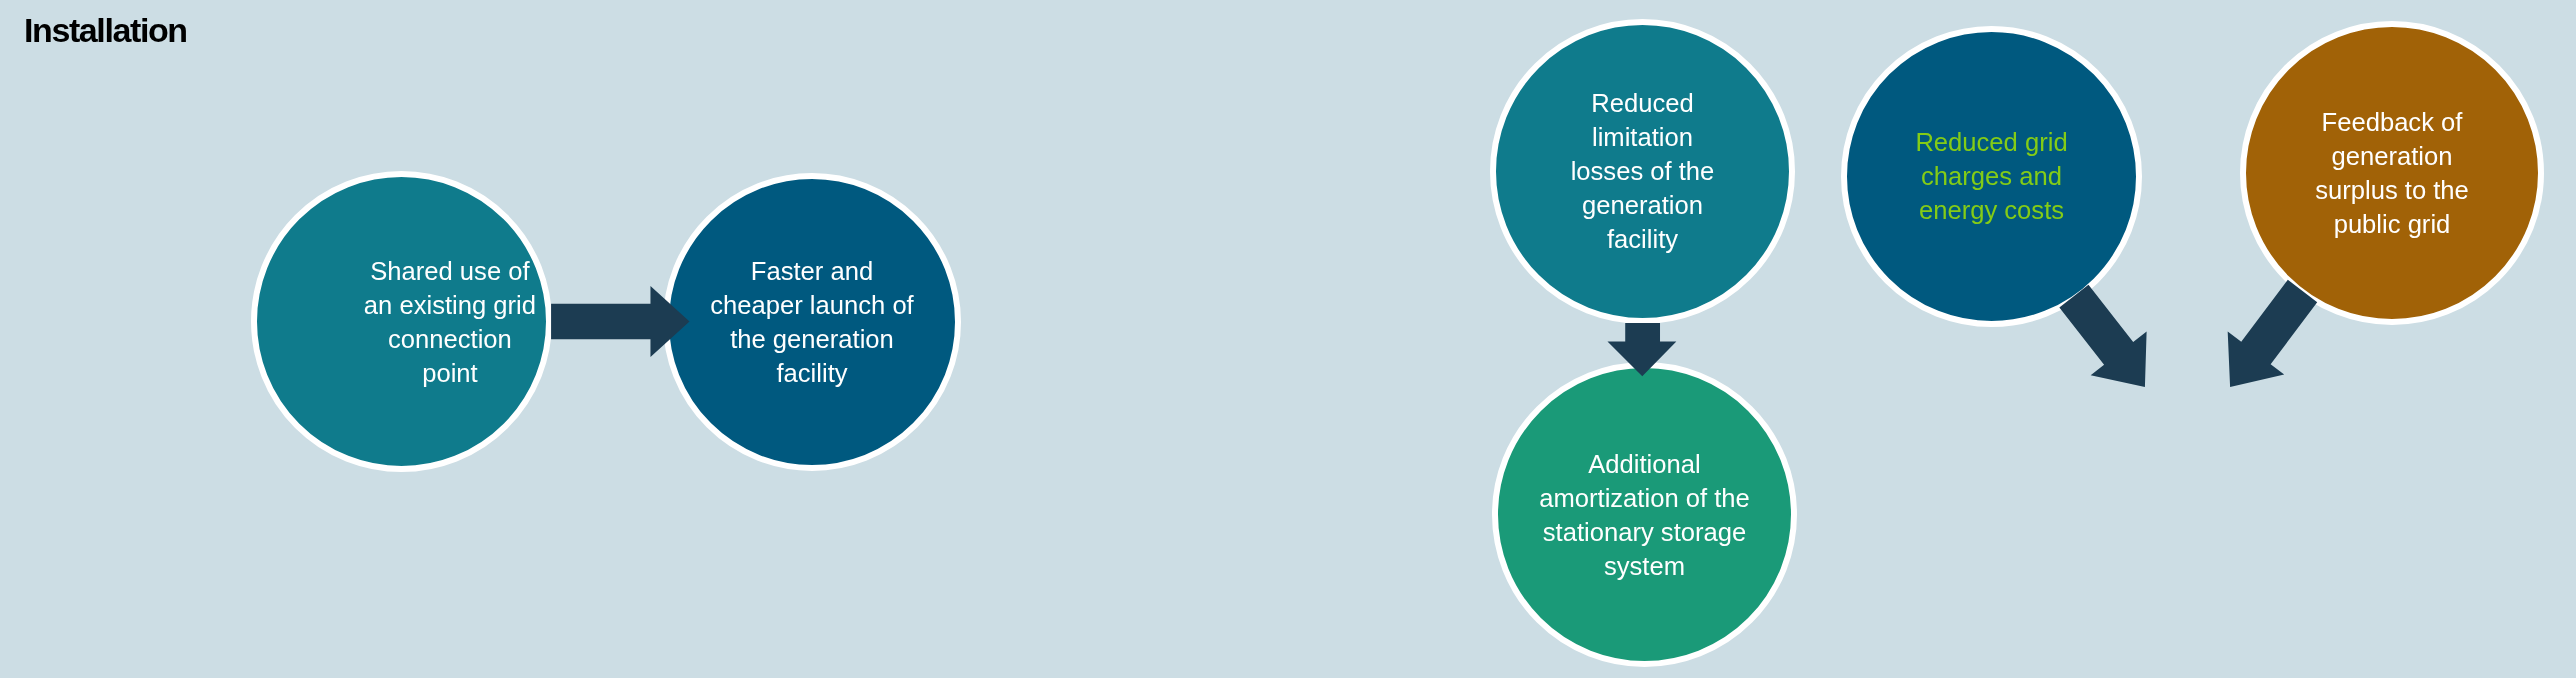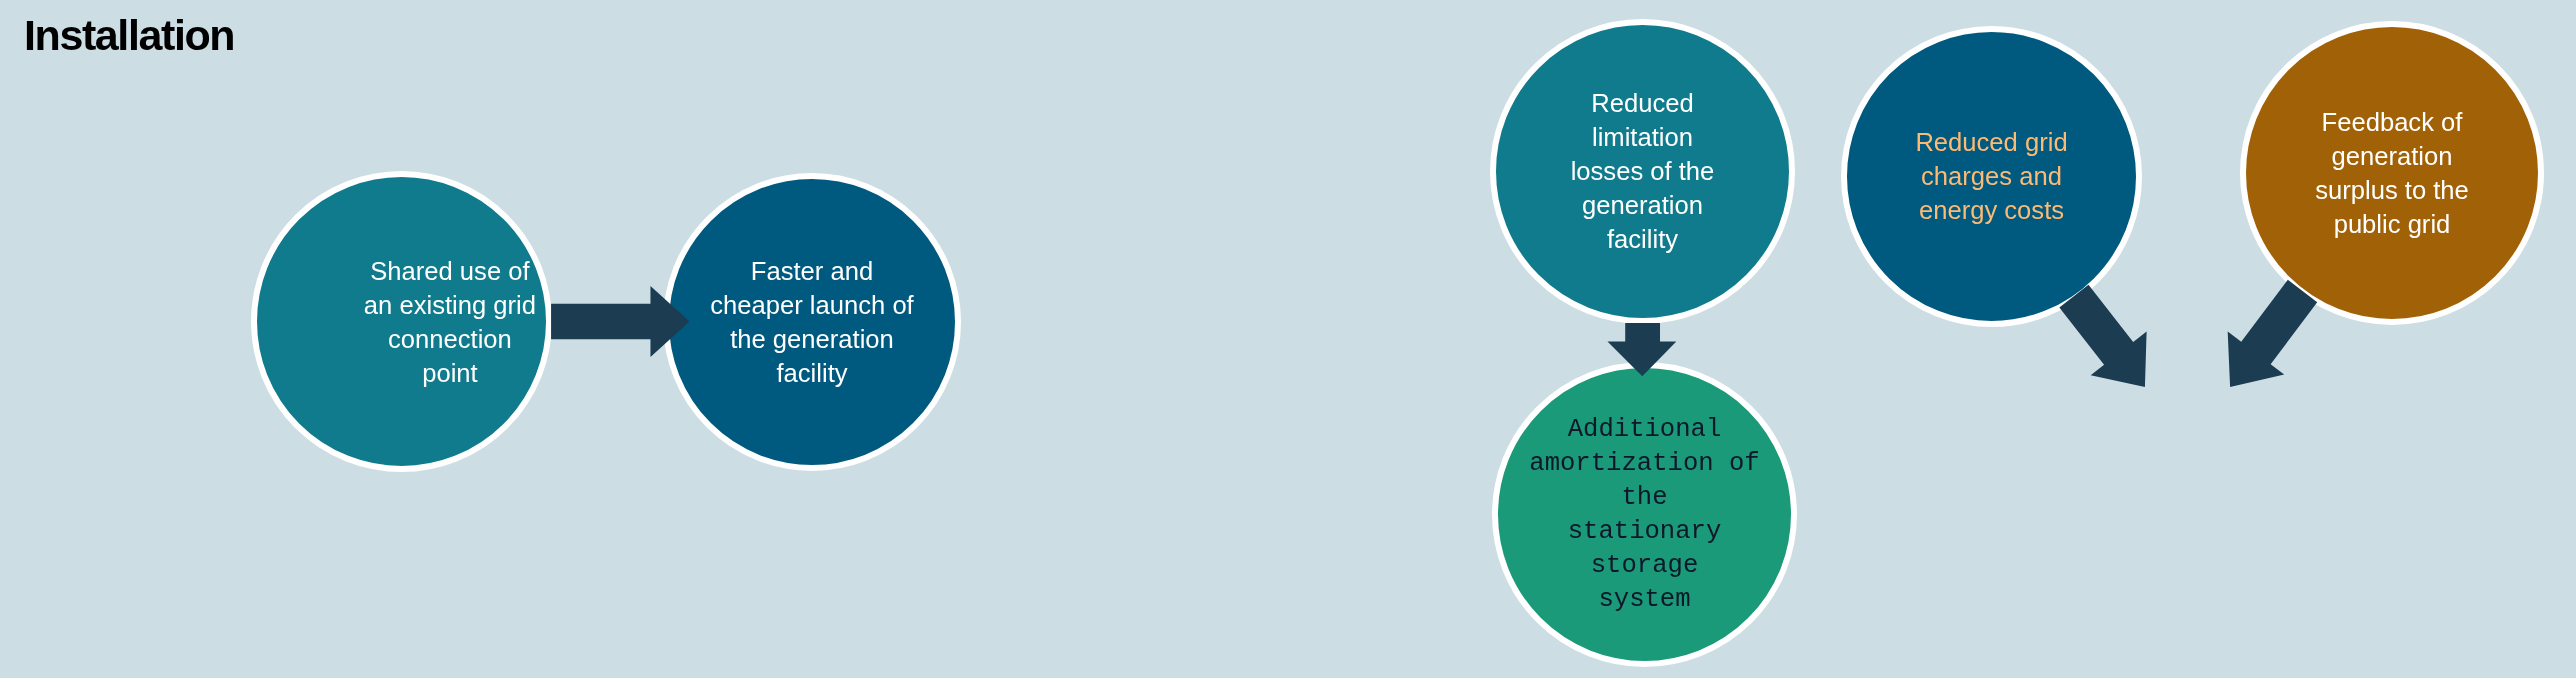--- a/index.html
+++ b/index.html
@@ -9,21 +9,21 @@
   }
   #canvas {
     position: relative;
     width: 2576px;
     height: 678px;
     overflow: hidden;
   }
   .section-title {
     position: absolute;
     top: 11.4px;
-    font-size: 43px;
+    font-size: 34px;
     font-weight: 700;
     letter-spacing: -1.4px;
     white-space: nowrap;
   }
   #title-installation { left: 24px; }
   #title-operation { left: 1321px; }
 
   .node {
     position: absolute;
     border: 6.4px solid #ffffff;
@@ -83,34 +83,34 @@
 
   <div class="node" id="node-reduced-limitation" style="background-color: rgb(15, 123, 140);">
     <div class="node-label" style="color: rgb(255, 255, 255);">Reduced
 limitation
 losses of the
 generation
 facility</div>
   </div>
 
   <div class="node" id="node-reduced-grid-charges" style="background-color: rgb(0, 89, 127);">
-    <div class="node-label" style="color: #fdba74;">Reduced grid
+    <div class="node-label" style="color: #84cc16;">Reduced grid
 charges and
 energy costs</div>
   </div>
 
   <div class="node" id="node-feedback-surplus" style="background-color: #a16207;">
     <div class="node-label" style="color: rgb(255, 255, 255);">Feedback of
 generation
 surplus to the
 public grid</div>
   </div>
 
   <div class="node" id="node-additional-amortization" style="background-color: rgb(26, 154, 120);">
-    <div class="node-label" style="color: #0f172a; font-family: Liberation Mono, monospace;">Additional
+    <div class="node-label" style="color: #ffffff;">Additional
 amortization of the
 stationary storage
 system</div>
   </div>
 
 
   <svg id="arrow-overlay" width="2576" height="678" viewBox="0 0 3626 955" xmlns="http://www.w3.org/2000/svg">
     <polygon points="775,428 915,428 915,403 970,453 915,503 915,478 775,478" fill="#1c3c52"></polygon>
     <polygon points="2288,455 2337,455 2337,481 2360,481 2312,530 2263,481 2288,481" fill="#1c3c52"></polygon>
     <polygon points="2940.5,401 3003.5,481.8 3022.4,467 3020,545 2943.6,528.6 2962.5,513.8 2899.5,433" fill="#1c3c52"></polygon>

